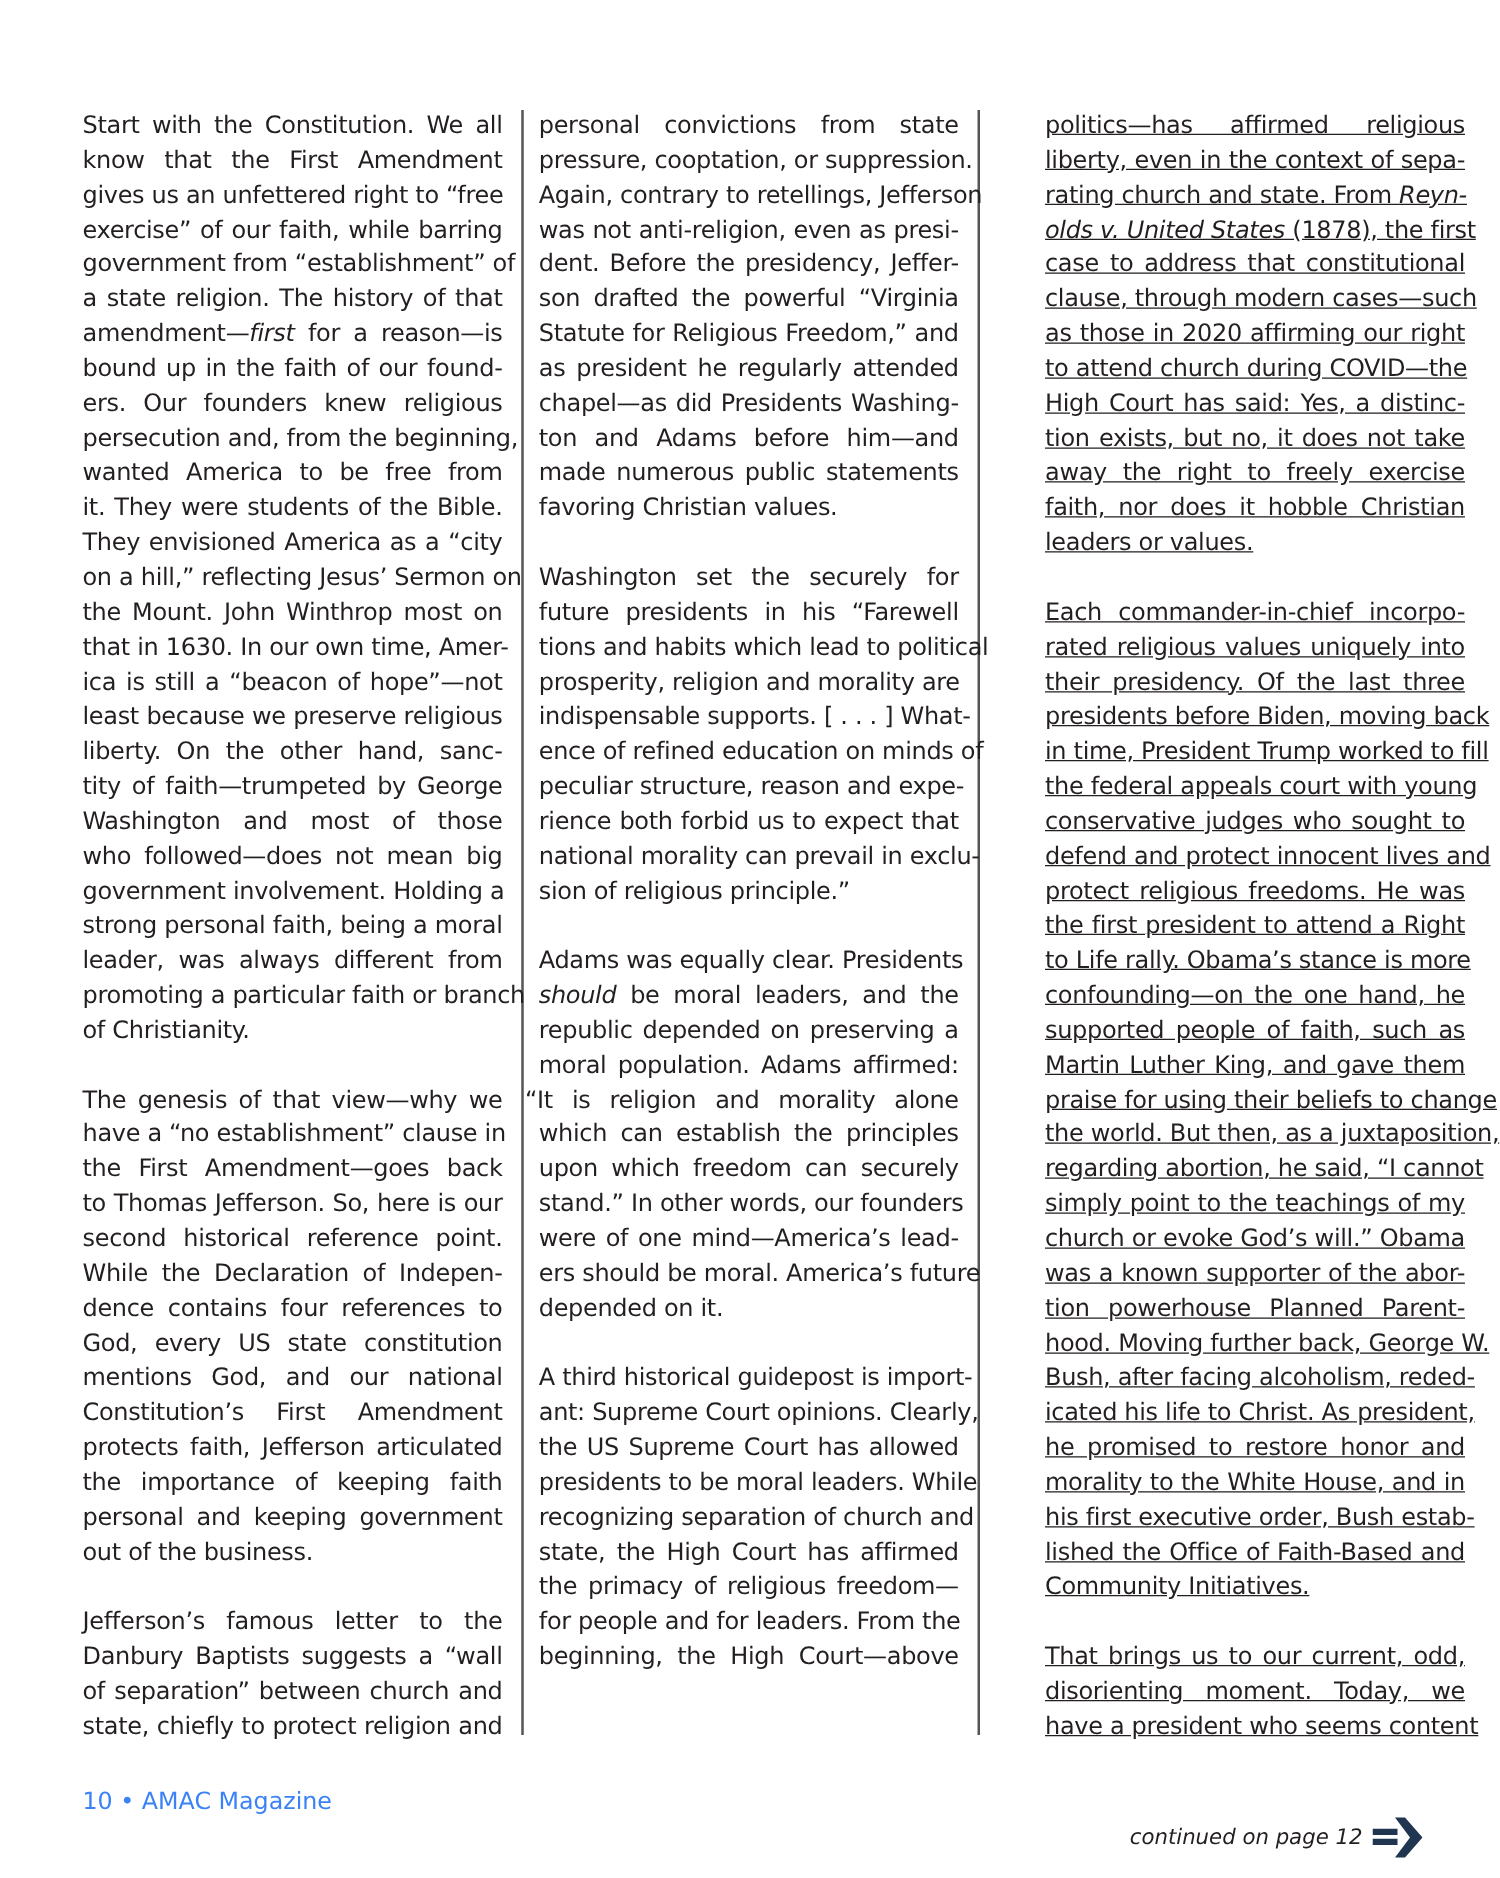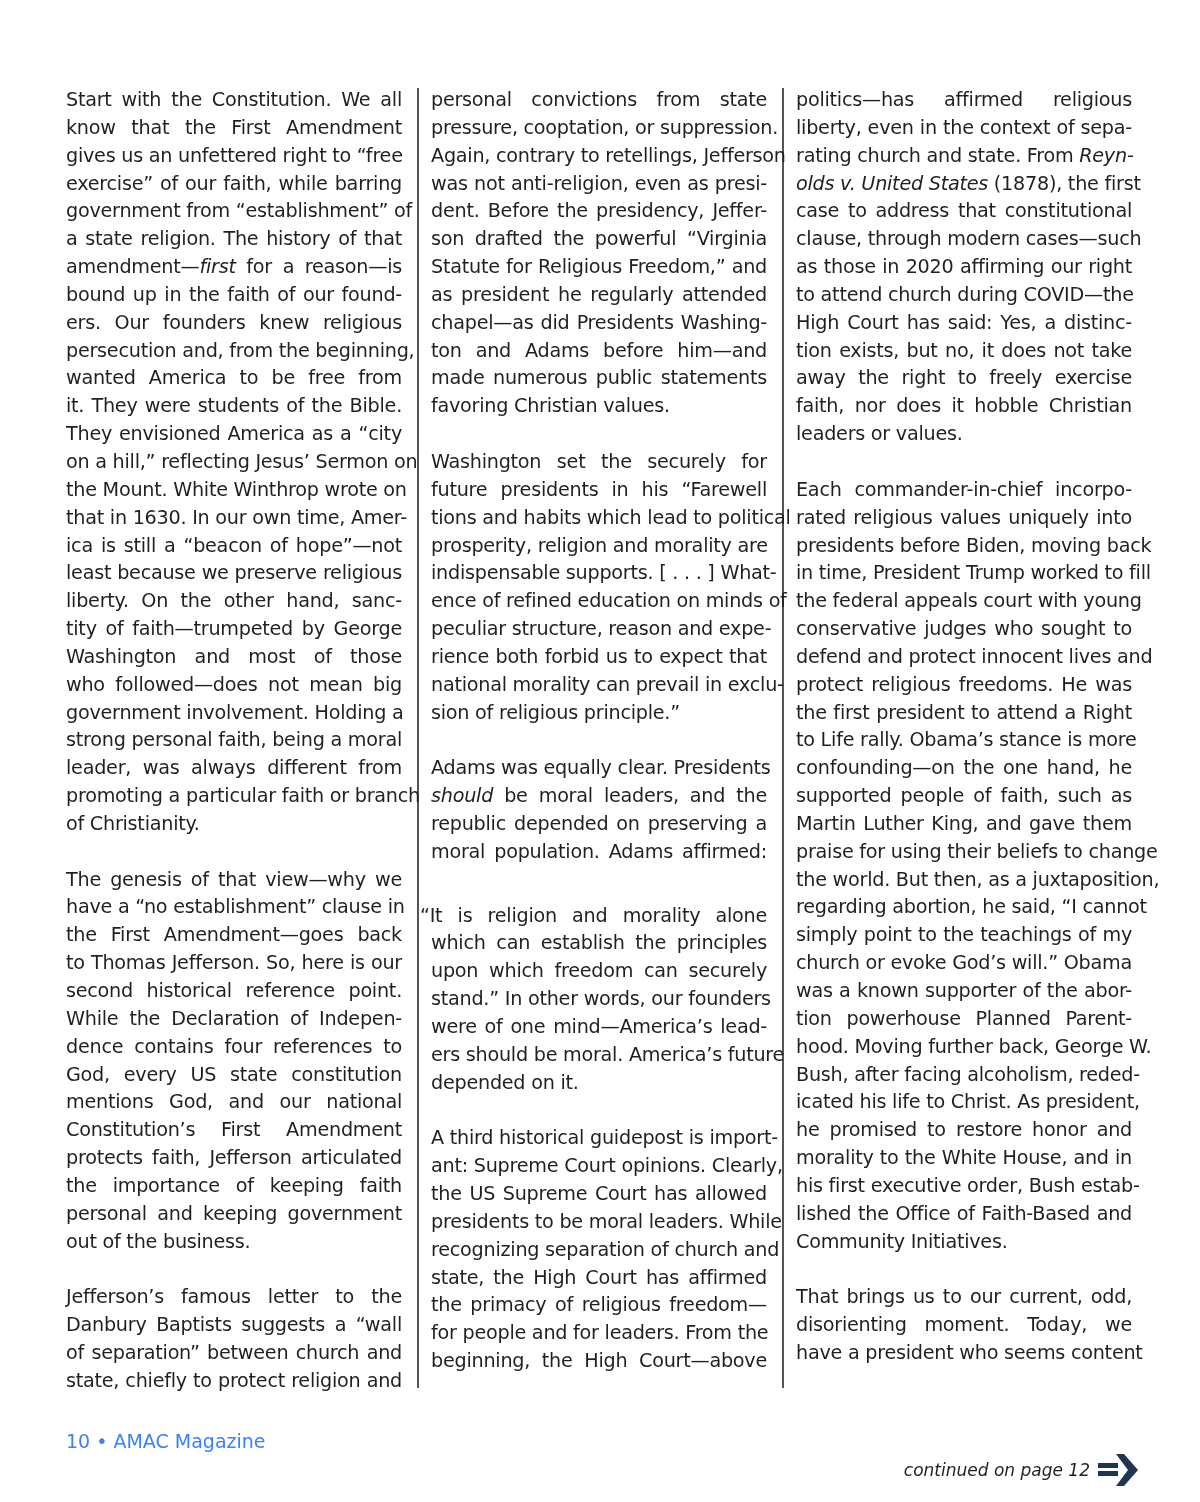--- a/index.html
+++ b/index.html
@@ -9,28 +9,28 @@
     color: #231f20;
   }
   .column {
     position: absolute; top: 86px;
     width: 336px;
     font-size: 19.2px; line-height: 27.85px;
     letter-spacing: -0.25px;
   }
   .col-1 { left: 66px; }
   .col-2 { left: 431px; }
-  .col-3 { left: 796px; }
+  .col-3 { left: 836px; text-decoration: underline; }
   .line {
     display: block; height: 27.85px; white-space: nowrap;
     text-align: justify; text-align-last: justify;
   }
   .line.last { text-align-last: left; }
   .line.gap { height: 27.85px; }
-  .hang { margin-left: -11px; margin-top: 36px; }
+  .hang { margin-left: -11px; }
   em { font-style: italic; }
   .divider {
     position: absolute; top: 88px; width: 1.5px; height: 1300px; background: #555;
   }
   .divider-1 { left: 417px; }
   .divider-2 { left: 782px; }
   .footer-left {
     position: absolute; left: 66px; top: 1430px;
     font-family: "DejaVu Sans", "Liberation Sans", sans-serif;
     font-size: 19px; color: #3b82f6;
@@ -58,21 +58,21 @@
     <span class="line">government from “establishment” of</span>
     <span class="line">a state religion.  The history of that</span>
     <span class="line">amendment—<em>first</em> for a reason—is</span>
     <span class="line">bound up in the faith of our found-</span>
     <span class="line">ers. Our founders knew religious</span>
     <span class="line">persecution and, from the beginning,</span>
     <span class="line">wanted America to be free from</span>
     <span class="line">it. They were students of the Bible.</span>
     <span class="line">They envisioned America as a “city</span>
     <span class="line">on a hill,” reflecting Jesus’ Sermon on</span>
-    <span class="line">the Mount. White Winthrop wrote on</span>
+    <span class="line">the Mount. John Winthrop most on</span>
     <span class="line">that in 1630.  In our own time, Amer-</span>
     <span class="line">ica is still a “beacon of hope”—not</span>
     <span class="line">least because we preserve religious</span>
     <span class="line">liberty. On the other hand, sanc-</span>
     <span class="line">tity of faith—trumpeted by George</span>
     <span class="line">Washington and most of those</span>
     <span class="line">who followed—does not mean big</span>
     <span class="line">government involvement. Holding a</span>
     <span class="line">strong personal faith, being a moral</span>
     <span class="line">leader, was always different from</span>
@@ -156,20 +156,21 @@
     <span class="line">as those in 2020 affirming our right</span>
     <span class="line">to attend church during COVID—the</span>
     <span class="line">High Court has said: Yes, a distinc-</span>
     <span class="line">tion exists, but no, it does not take</span>
     <span class="line">away the right to freely exercise</span>
     <span class="line">faith, nor does it hobble Christian</span>
     <span class="line last">leaders or values.</span>
     <span class="line gap"></span>
     <span class="line">Each commander-in-chief incorpo-</span>
     <span class="line">rated religious values uniquely into</span>
+    <span class="line">their presidency. Of the last three</span>
     <span class="line">presidents before Biden, moving back</span>
     <span class="line">in time, President Trump worked to fill</span>
     <span class="line">the federal appeals court with young</span>
     <span class="line">conservative judges who sought to</span>
     <span class="line">defend and protect innocent lives and</span>
     <span class="line">protect religious freedoms. He was</span>
     <span class="line">the first president to attend a Right</span>
     <span class="line">to Life rally. Obama’s stance is more</span>
     <span class="line">confounding—on the one hand, he</span>
     <span class="line">supported people of faith, such as</span>

